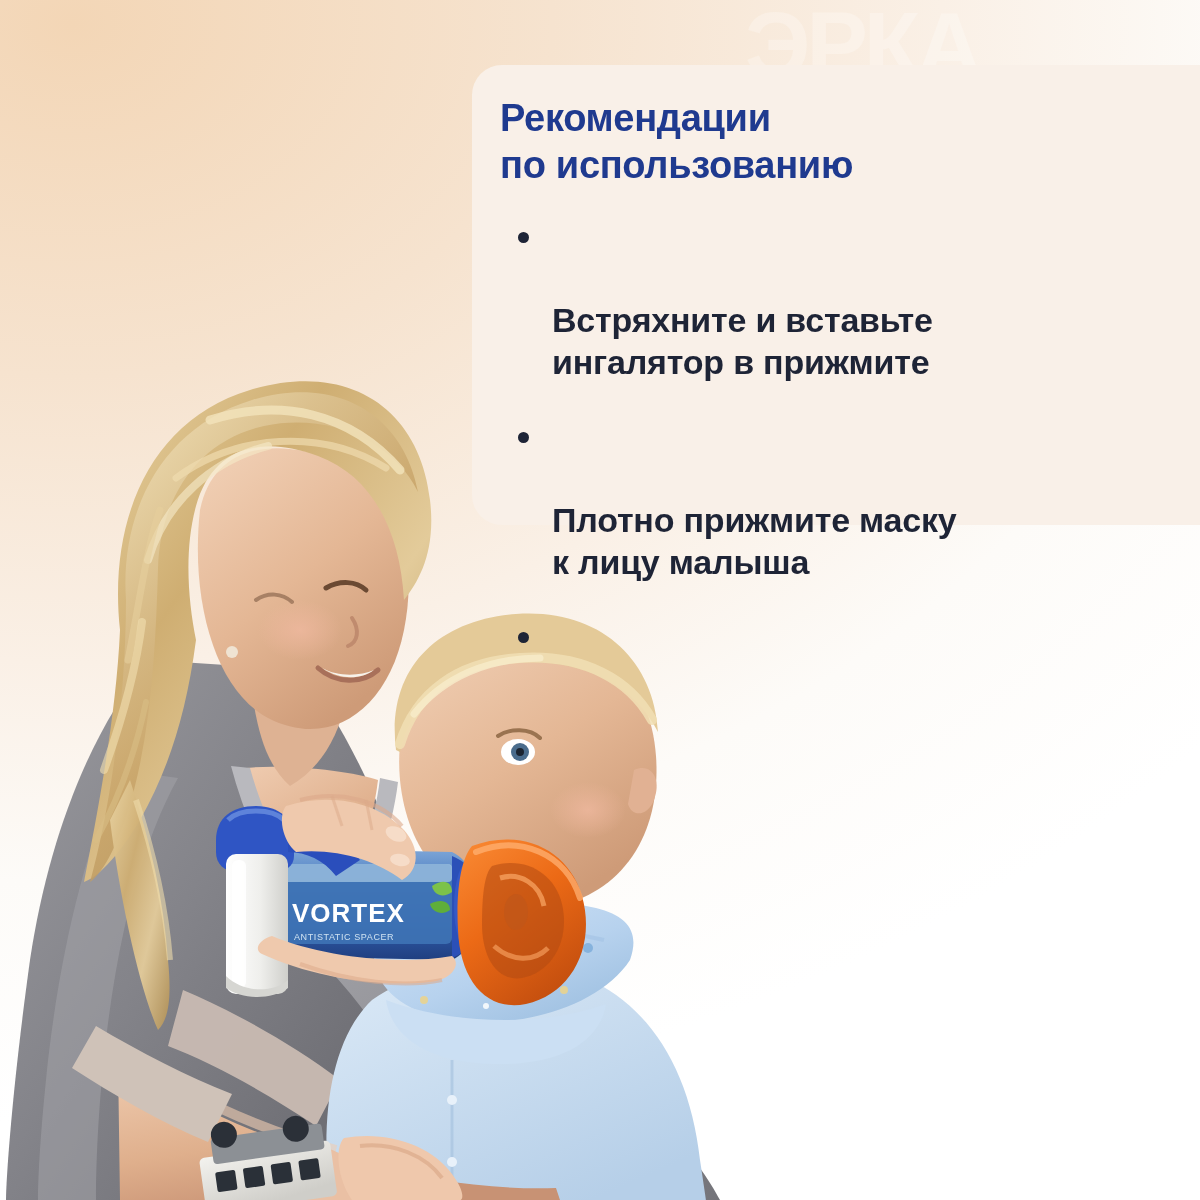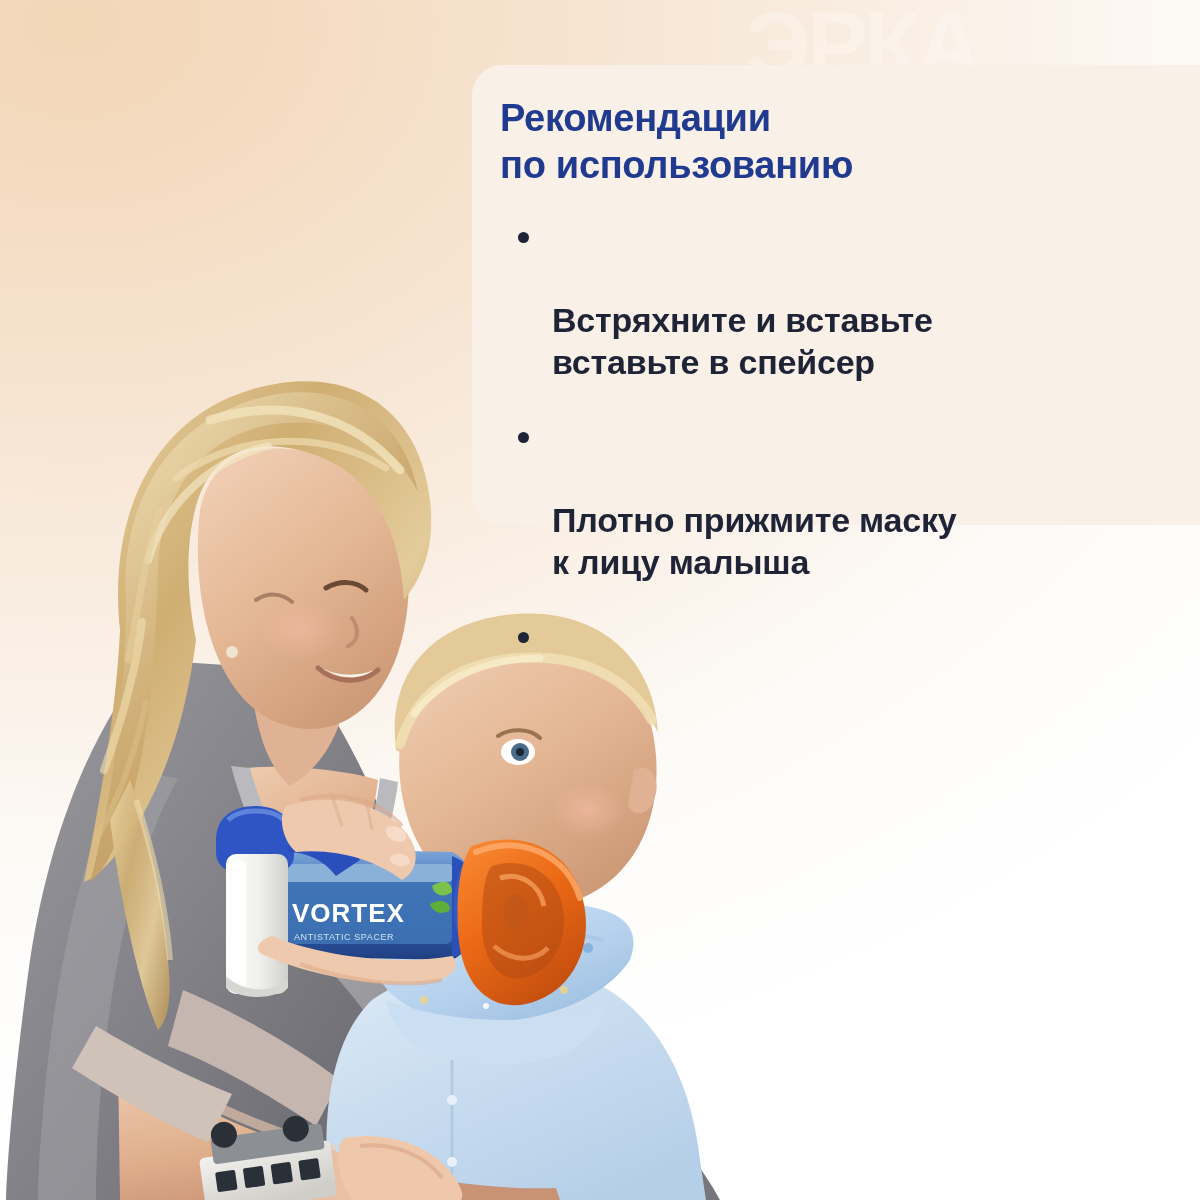--- a/index.html
+++ b/index.html
@@ -357,21 +357,21 @@
     </svg>
   </div>
 
   <div id="card">
     <div id="card-title">Рекомендации
 по использованию</div>
     <ul id="bullets">
       <li>
         <span class="dot"></span>
         <span>Встряхните и вставьте
-вставьте в спейсер</span>
+ингалятор в прижмите</span>
       </li>
       <li>
         <span class="dot"></span>
         <span>Плотно прижмите маску
 к лицу малыша</span>
       </li>
       <li>
         <span class="dot"></span>
       </li>
     </ul>

